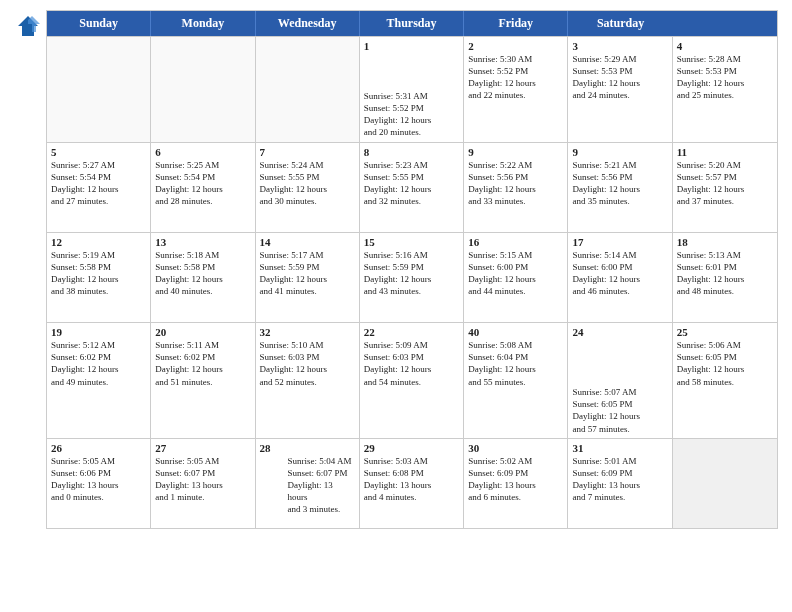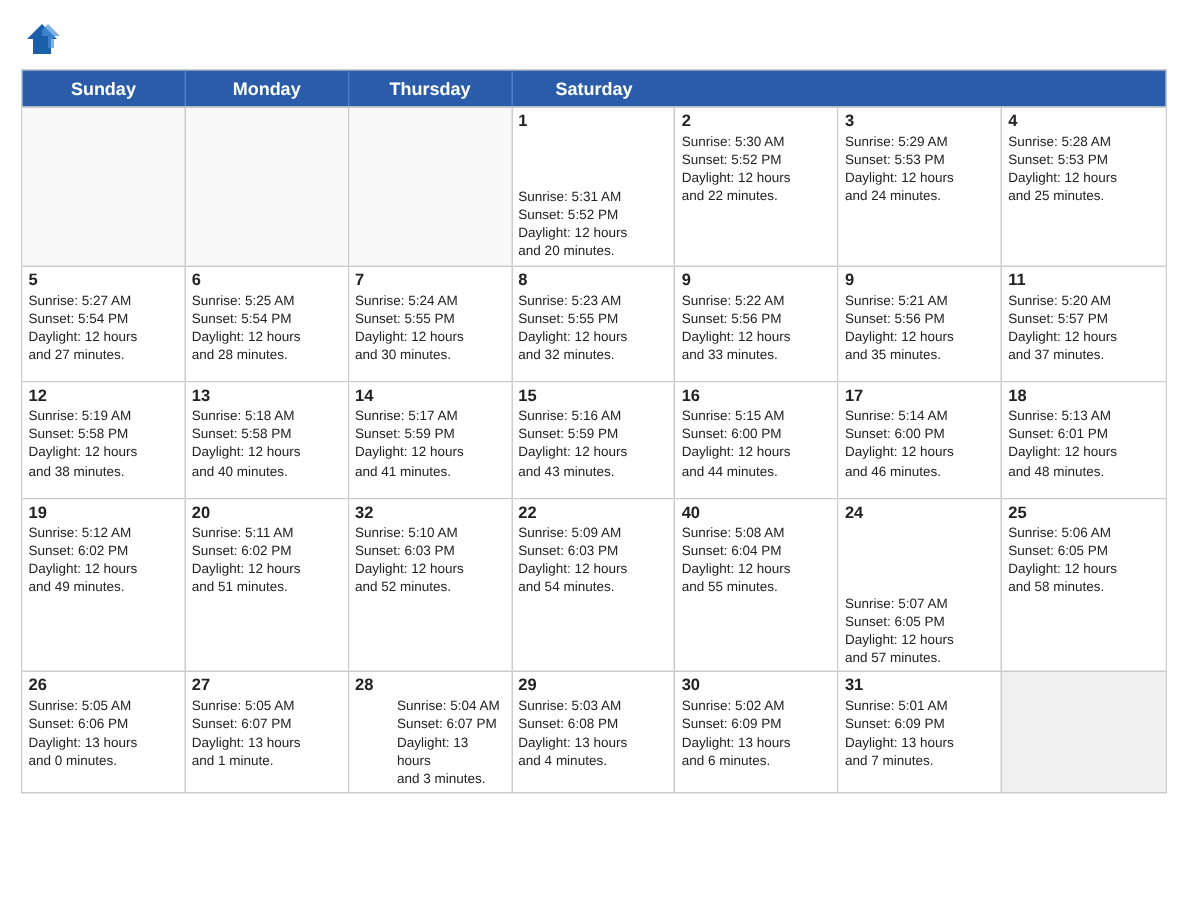--- a/index.html
+++ b/index.html
@@ -8,21 +8,22 @@
       background: #fff;
       width: 792px;
       height: 612px;
       overflow: hidden;
     }
     .page {
       width: 792px;
       height: 539px;
       padding: 10px 14px 10px 14px;
       display: flex;
-      flex-direction: column;
+      flex-direction: row;
+      font-family: Liberation Serif, serif;
     }
     .header {
       display: flex;
       align-items: flex-start;
       justify-content: space-between;
       margin-bottom: 6px;
     }
     .logo {
       display: flex;
       align-items: center;
@@ -134,21 +135,23 @@
     <div class="title-block">
       <div class="cal-title"></div>
       <div class="cal-subtitle"></div>
     </div>
   </div>
 
   <div class="calendar">
     <div class="cal-header-row">
     <div class="cal-header-cell">Sunday</div>
         <div class="cal-header-cell">Monday</div>
+        <div class="cal-header-cell">Wednesday</div>
         <div class="cal-header-cell">Thursday</div>
+        <div class="cal-header-cell">Friday</div>
         <div class="cal-header-cell">Saturday</div>
       </div>
     <div class="cal-body">
     <div class="cal-row">
           <div class="cal-cell empty"></div>
           <div class="cal-cell empty"></div>
           <div class="cal-cell empty"></div>
           <div class="cal-cell">
             <div class="day-num">1</div>
             <div class="cell-text" style="white-space: pre-line; margin-top: 38px;">Sunrise: 5:31 AM

